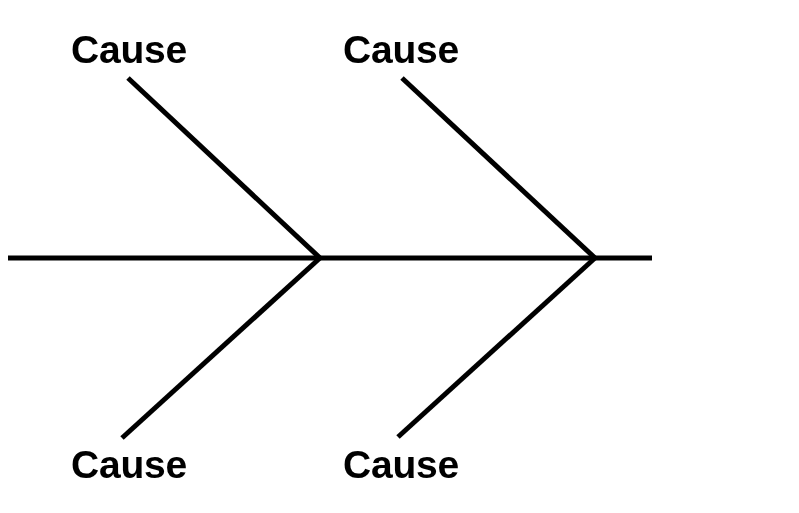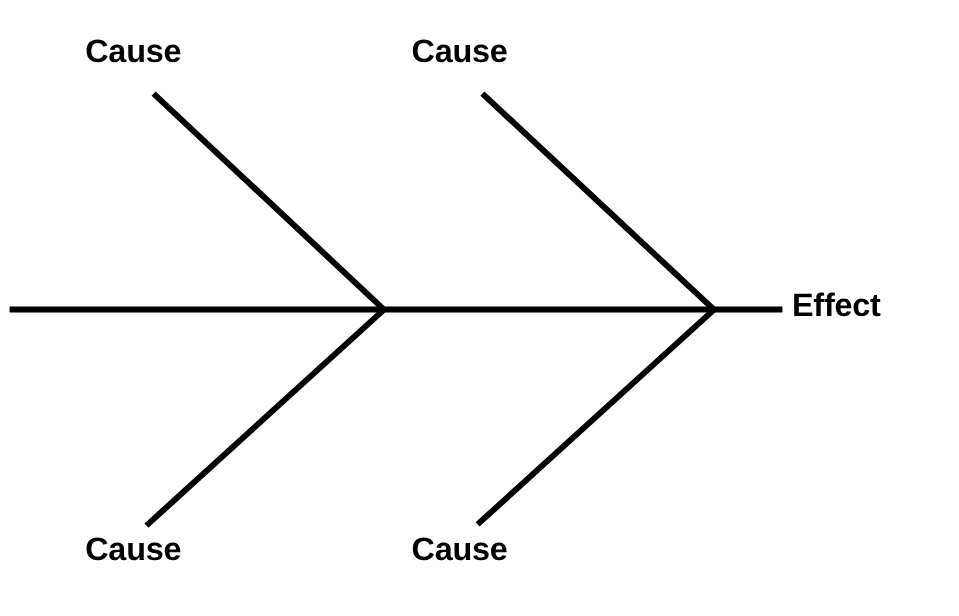--- a/index.html
+++ b/index.html
@@ -23,21 +23,21 @@
     left: 0;
     top: 0;
     width: 799px;
     height: 513px;
     display: block;
   }
   .diagram-label {
     position: absolute;
     font-family: "Liberation Sans", sans-serif;
     font-weight: bold;
-    font-size: 27px;
+    font-size: 39px;
     line-height: 1;
     color: #000000;
     white-space: nowrap;
     letter-spacing: -0.2px;
   }
   .label-cause-tl { left: 71px;  top: 30px; }
   .label-cause-tr { left: 343px; top: 30px; }
   .label-cause-bl { left: 71px;  top: 445px; }
   .label-cause-br { left: 343px; top: 445px; }
   .label-effect   { left: 660px; top: 241px; }
@@ -64,15 +64,14 @@
   </svg>
 
   <div class="diagram-label label-cause-tl">Cause</div>
 
   <div class="diagram-label label-cause-tr">Cause</div>
 
   <div class="diagram-label label-cause-bl">Cause</div>
 
   <div class="diagram-label label-cause-br">Cause</div>
 
-  <div class="diagram-label label-effect">Effect</div>
 
 </div>
 
 </body></html>

